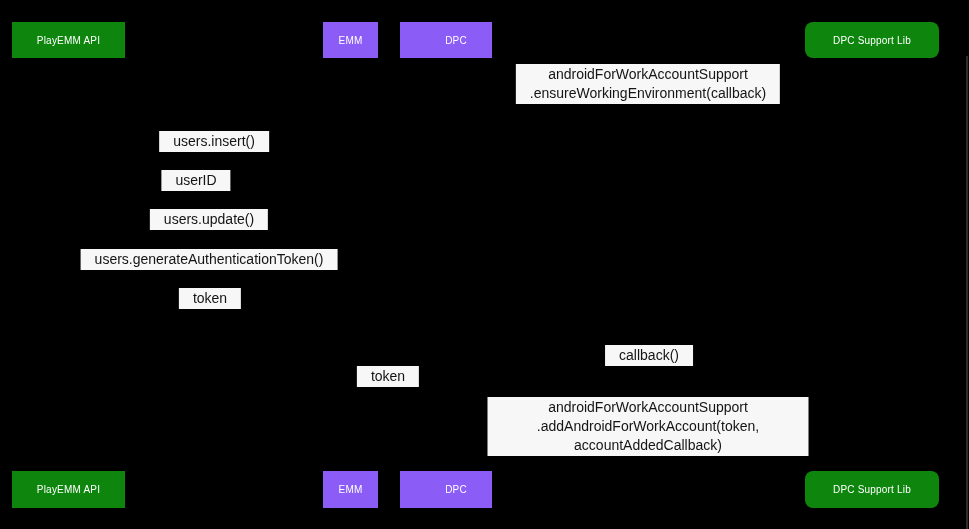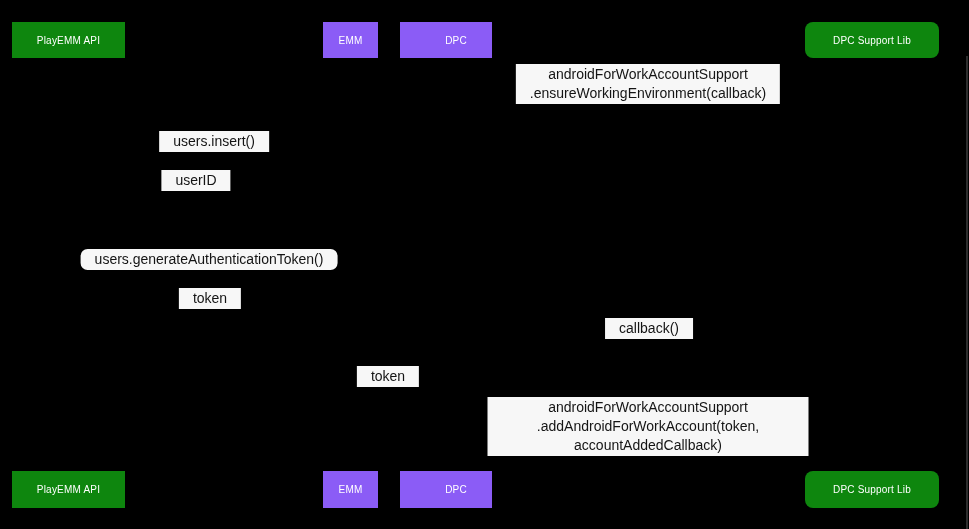--- a/index.html
+++ b/index.html
@@ -43,23 +43,23 @@
     font-size: 14px;
     line-height: 19px;
     padding: 1px 14px;
     text-align: center;
     white-space: pre-line;
   }
   .msg-1 { left: 648px; top: 64px;  }
   .msg-2 { left: 198px; top: 131px; margin-left: 16px; }
   .msg-3 { left: 196px; top: 170px; }
   .msg-4 { left: 209px; top: 209px; }
-  .msg-5 { left: 209px; top: 249px; border-radius: 7px; }
+  .msg-5 { left: 209px; top: 249px; }
   .msg-6 { left: 210px; top: 288px; }
-  .msg-7 { left: 649px; top: 318px; }
+  .msg-7 { left: 649px; top: 345px; }
   .msg-8 { left: 388px; top: 366px; }
   .msg-9 { left: 648px; top: 397px; }
 
   
   .scrollbar {
     position: absolute;
     right: 1px;
     top: 56px;
     width: 2px;
     height: 473px;
@@ -73,20 +73,21 @@
 
   <div class="actor a-green pos-playemm row-top">PlayEMM API</div>
   <div class="actor a-blue pos-emm row-top">EMM</div>
   <div class="actor a-blue pos-dpc row-top">DPC</div>
   <div class="actor a-green pos-dpclib row-top">DPC Support Lib</div>
 
   <div class="msg msg-1">androidForWorkAccountSupport
 .ensureWorkingEnvironment(callback)</div>
   <div class="msg msg-2">users.insert()</div>
   <div class="msg msg-3">userID</div>
+  <div class="msg msg-4">users.update()</div>
   <div class="msg msg-5">users.generateAuthenticationToken()</div>
   <div class="msg msg-6">token</div>
   <div class="msg msg-7">callback()</div>
   <div class="msg msg-8">token</div>
   <div class="msg msg-9">androidForWorkAccountSupport
 .addAndroidForWorkAccount(token, accountAddedCallback)</div>
 
   <div class="actor a-green pos-playemm row-bottom">PlayEMM API</div>
   <div class="actor a-blue pos-emm row-bottom">EMM</div>
   <div class="actor a-blue pos-dpc row-bottom">DPC</div>

